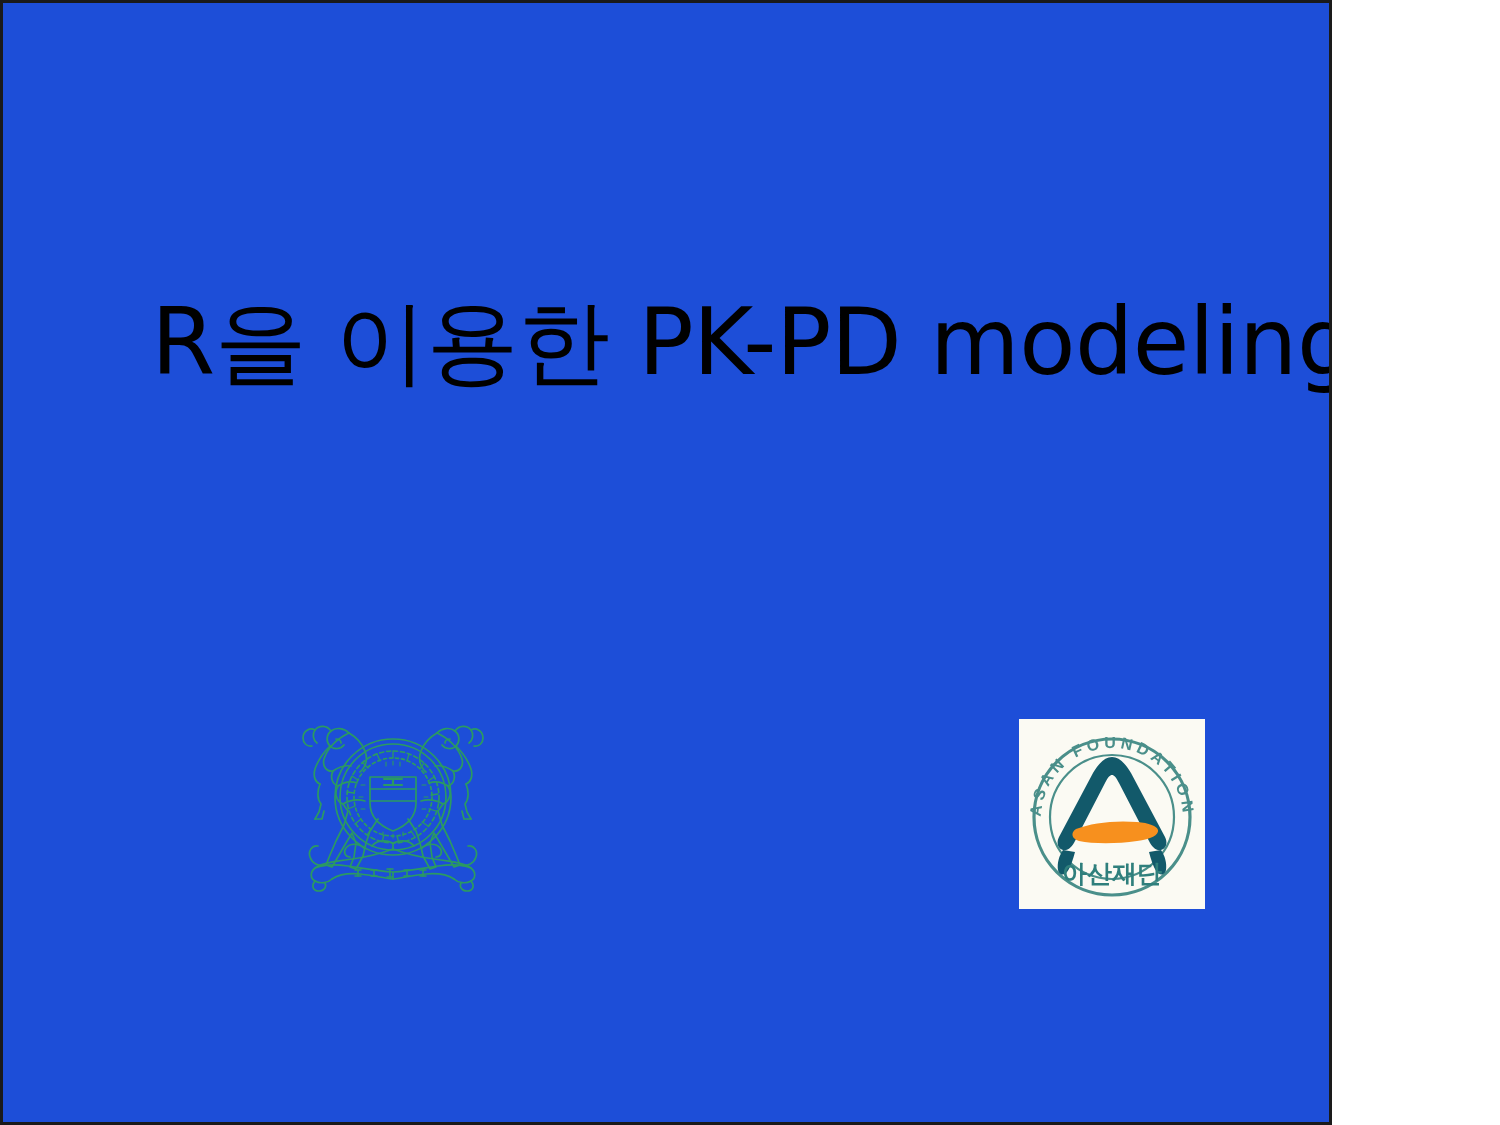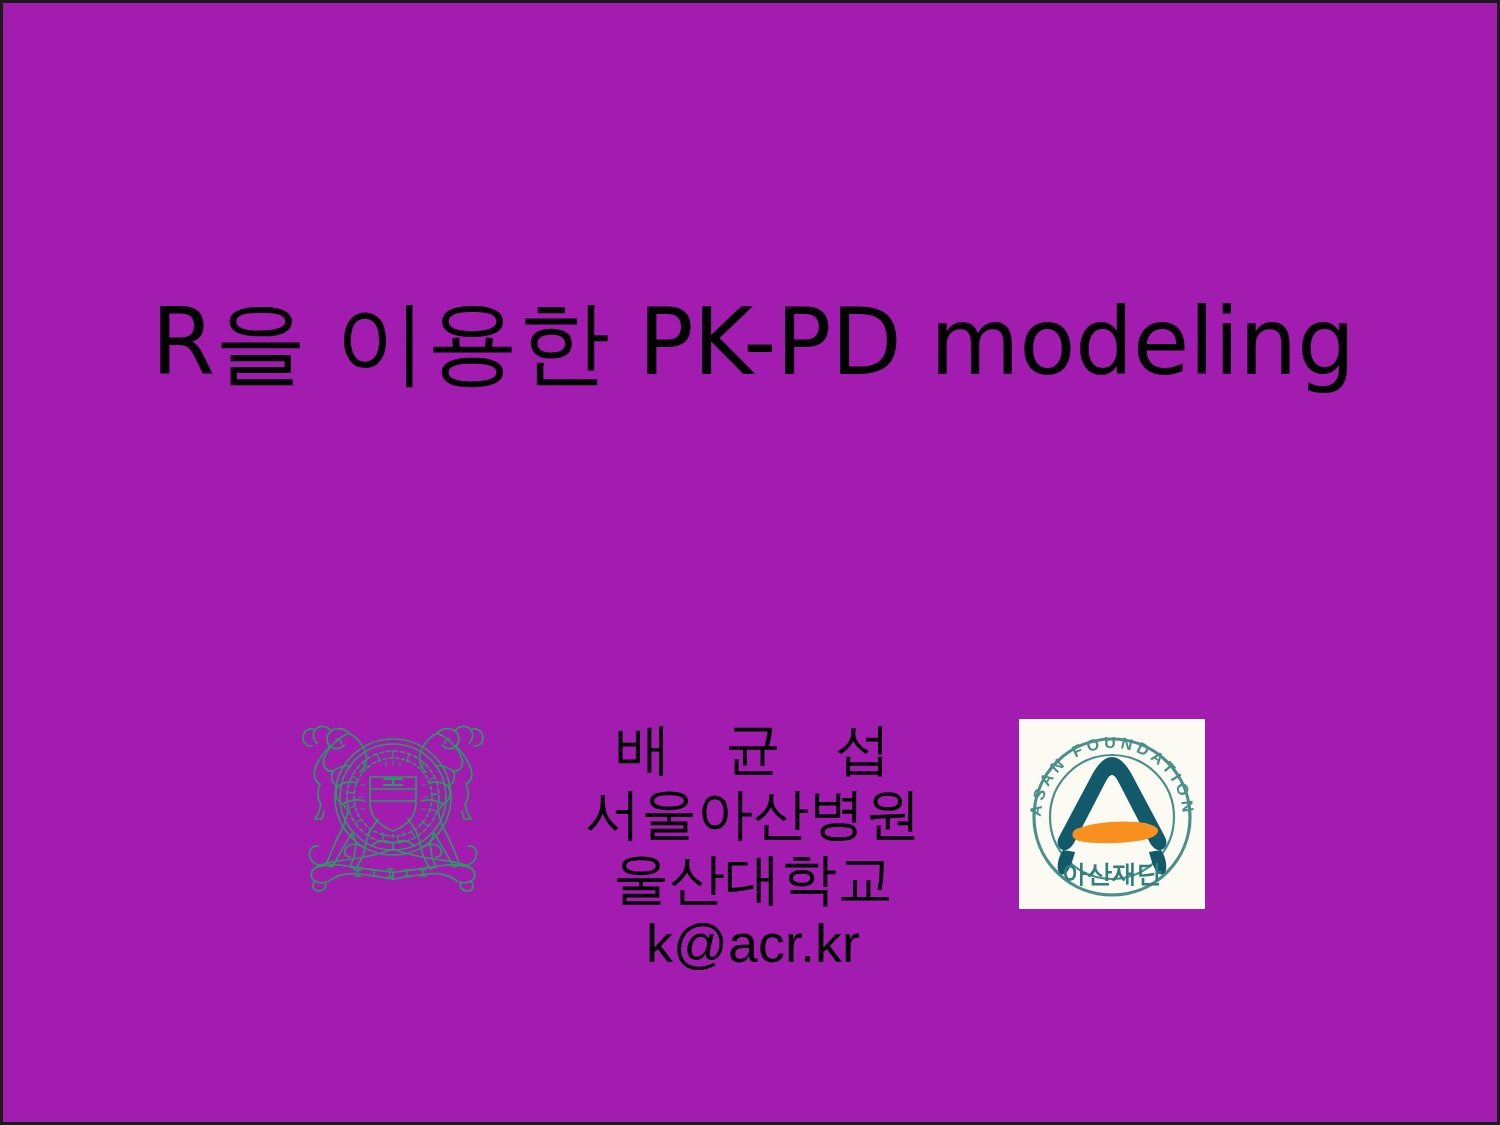--- a/index.html
+++ b/index.html
@@ -7,23 +7,23 @@
     margin: 0;
     padding: 0;
     background: #ffffff;
   }
   body {
     font-family: "Liberation Sans", "DejaVu Sans", sans-serif;
   }
 
   .slide {
     position: relative;
-    width: 1500px;
+    width: 1332px;
     height: 1125px;
-    background: #a21caf;
+    background: #1d4ed8;
     box-sizing: border-box;
     border: 3px solid #1a1a1a;
     overflow: hidden;
   }
 
   
   .title-block {
     position: absolute;
     left: 0;
     top: 288px;
@@ -220,26 +220,20 @@
             <path d="M118 155 l6 0"></path>
             <path d="M118 161 l6 0"></path>
           <path d="M137 155 l0 6"></path>
             <path d="M134 155 l6 0"></path>
             <path d="M134 161 l6 0"></path>
         </g>
       </g>
     </svg>
   </div>
 
-  <div class="affiliation">
-    <div class="aff-line aff-name">배 균 섭</div>
-    <div class="aff-line">서울아산병원</div>
-    <div class="aff-line">울산대학교</div>
-    <div class="aff-line aff-email">k@acr.kr</div>
-  </div>
 
   <div class="asan">
     <svg viewBox="0 0 186 190" xmlns="http://www.w3.org/2000/svg">
       <defs>
         <path id="arcTop" d="M 22 100 A 71 71 0 0 1 164 100" fill="none"></path>
       </defs>
 
       <rect x="0" y="0" width="186" height="190" fill="#fbfaf3"></rect>
 
       <circle cx="93" cy="98" r="78" fill="none" stroke="#4a8f8a" stroke-width="3.2"></circle>

